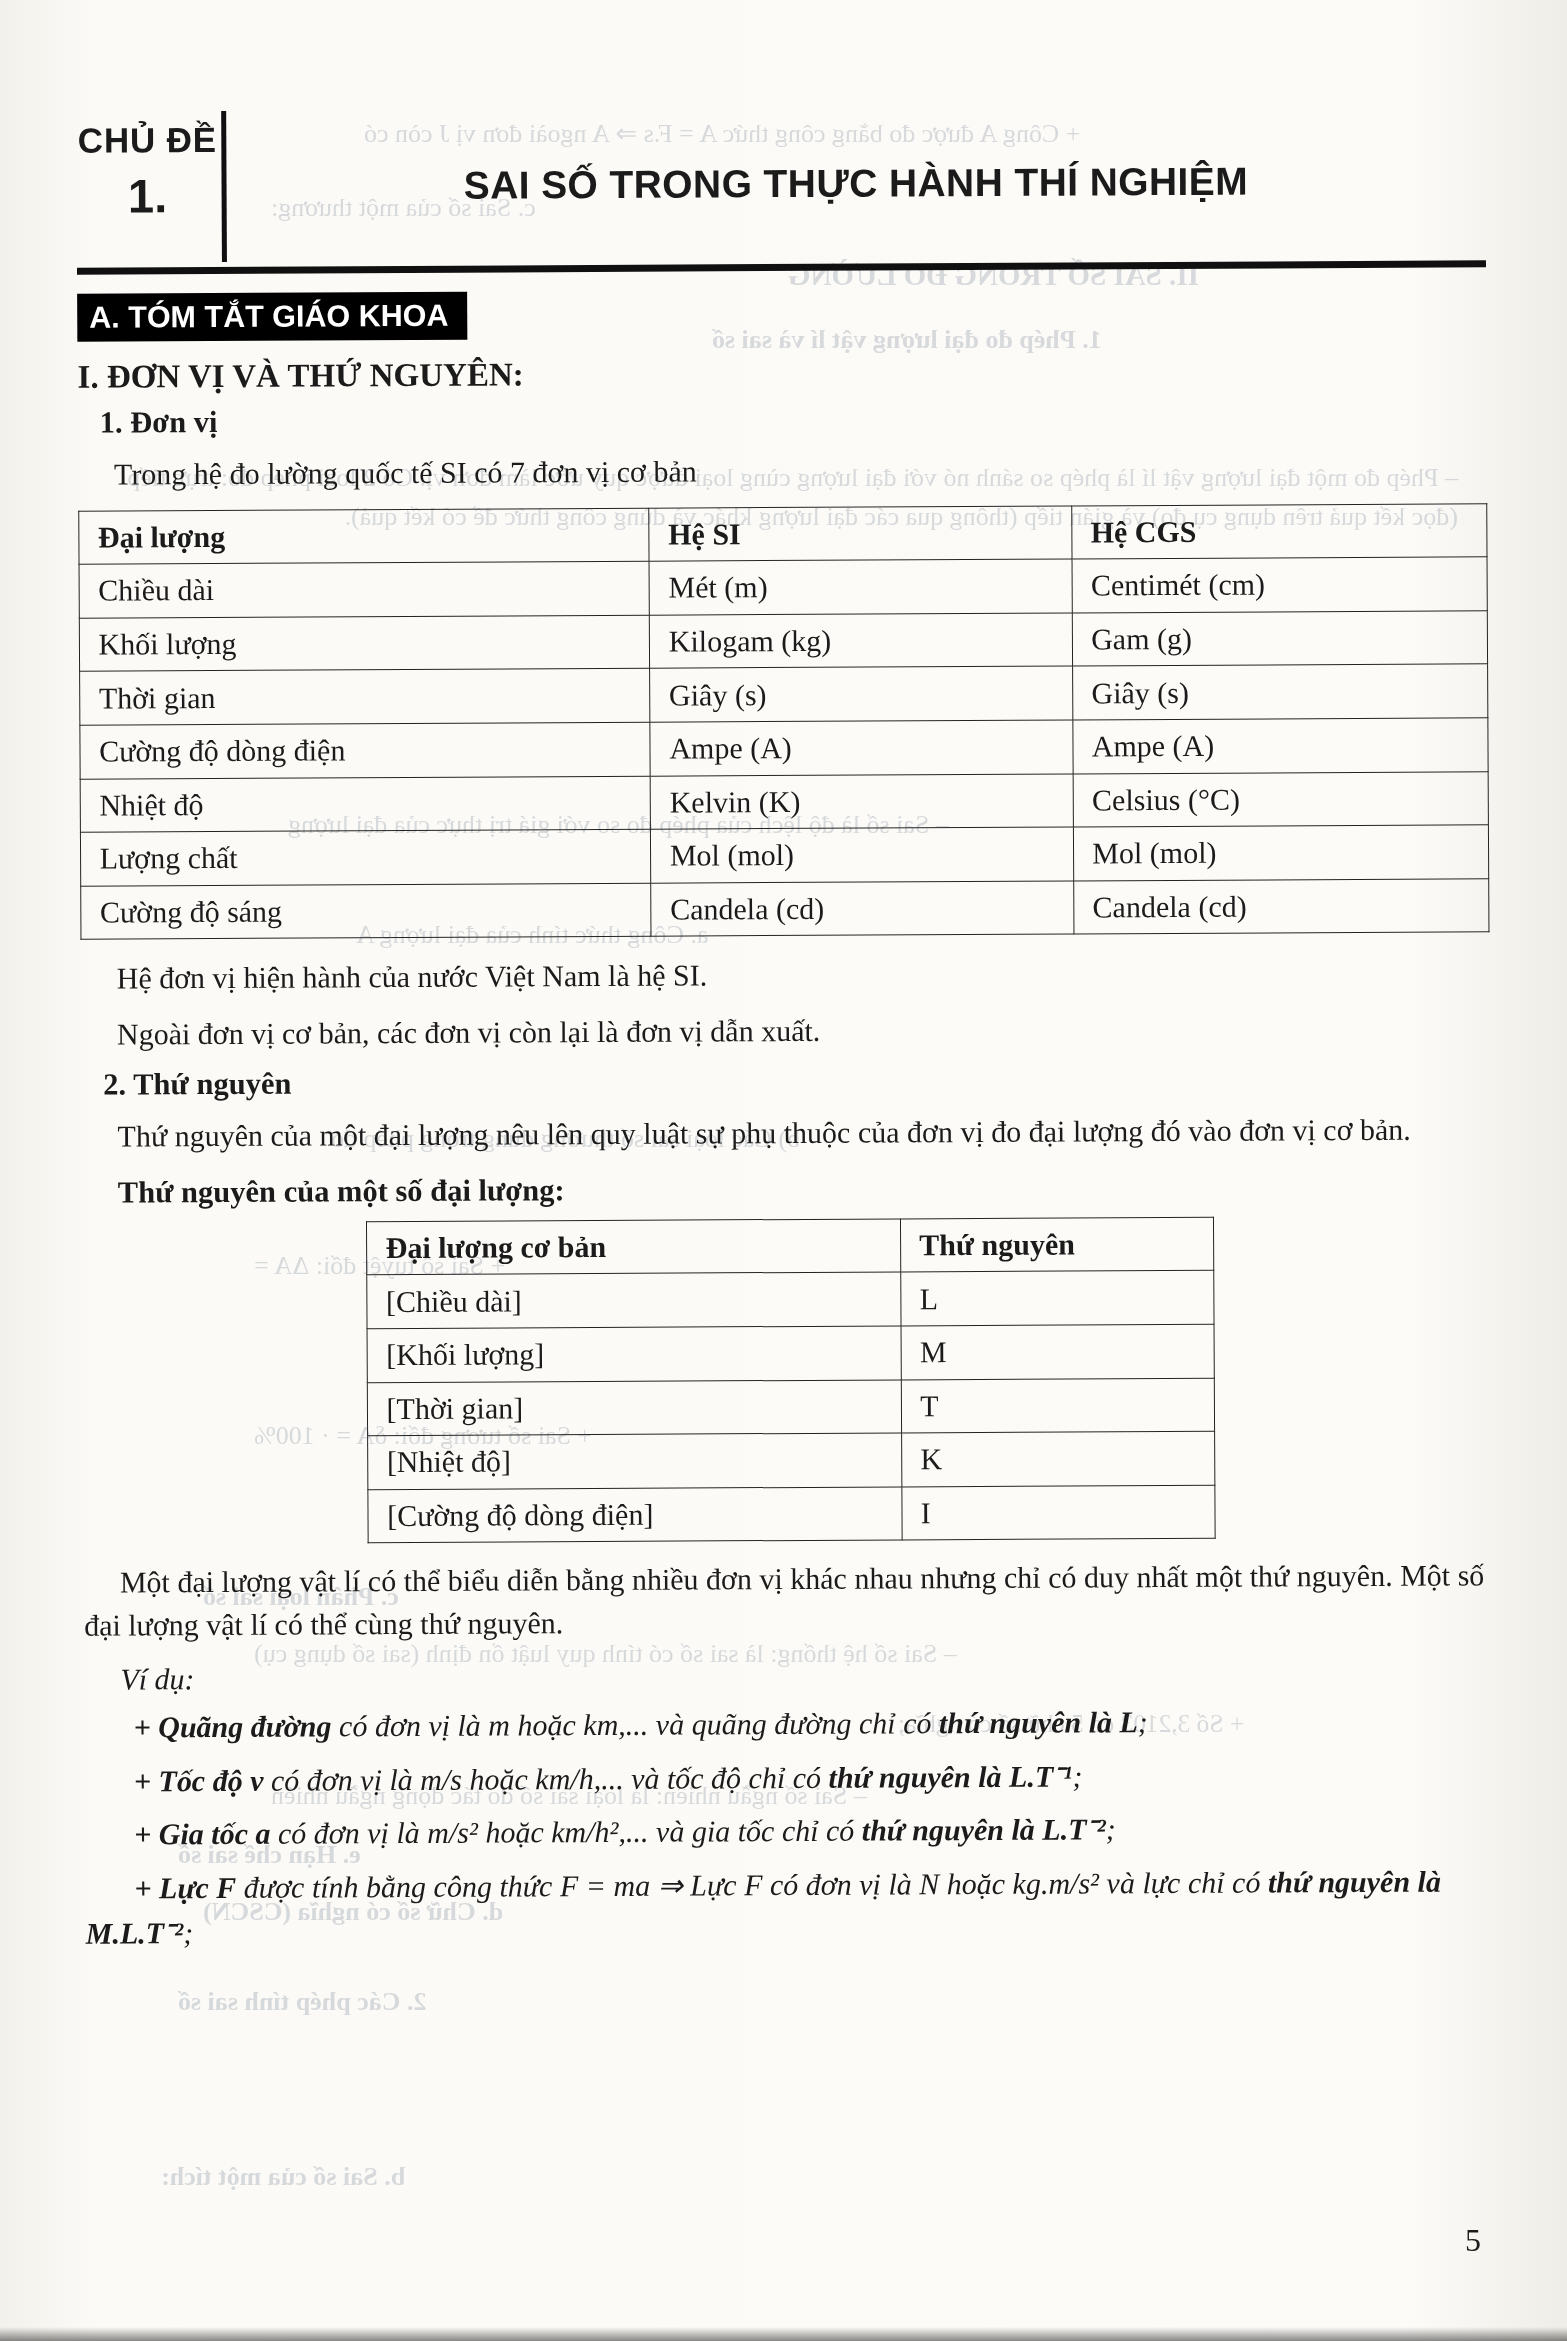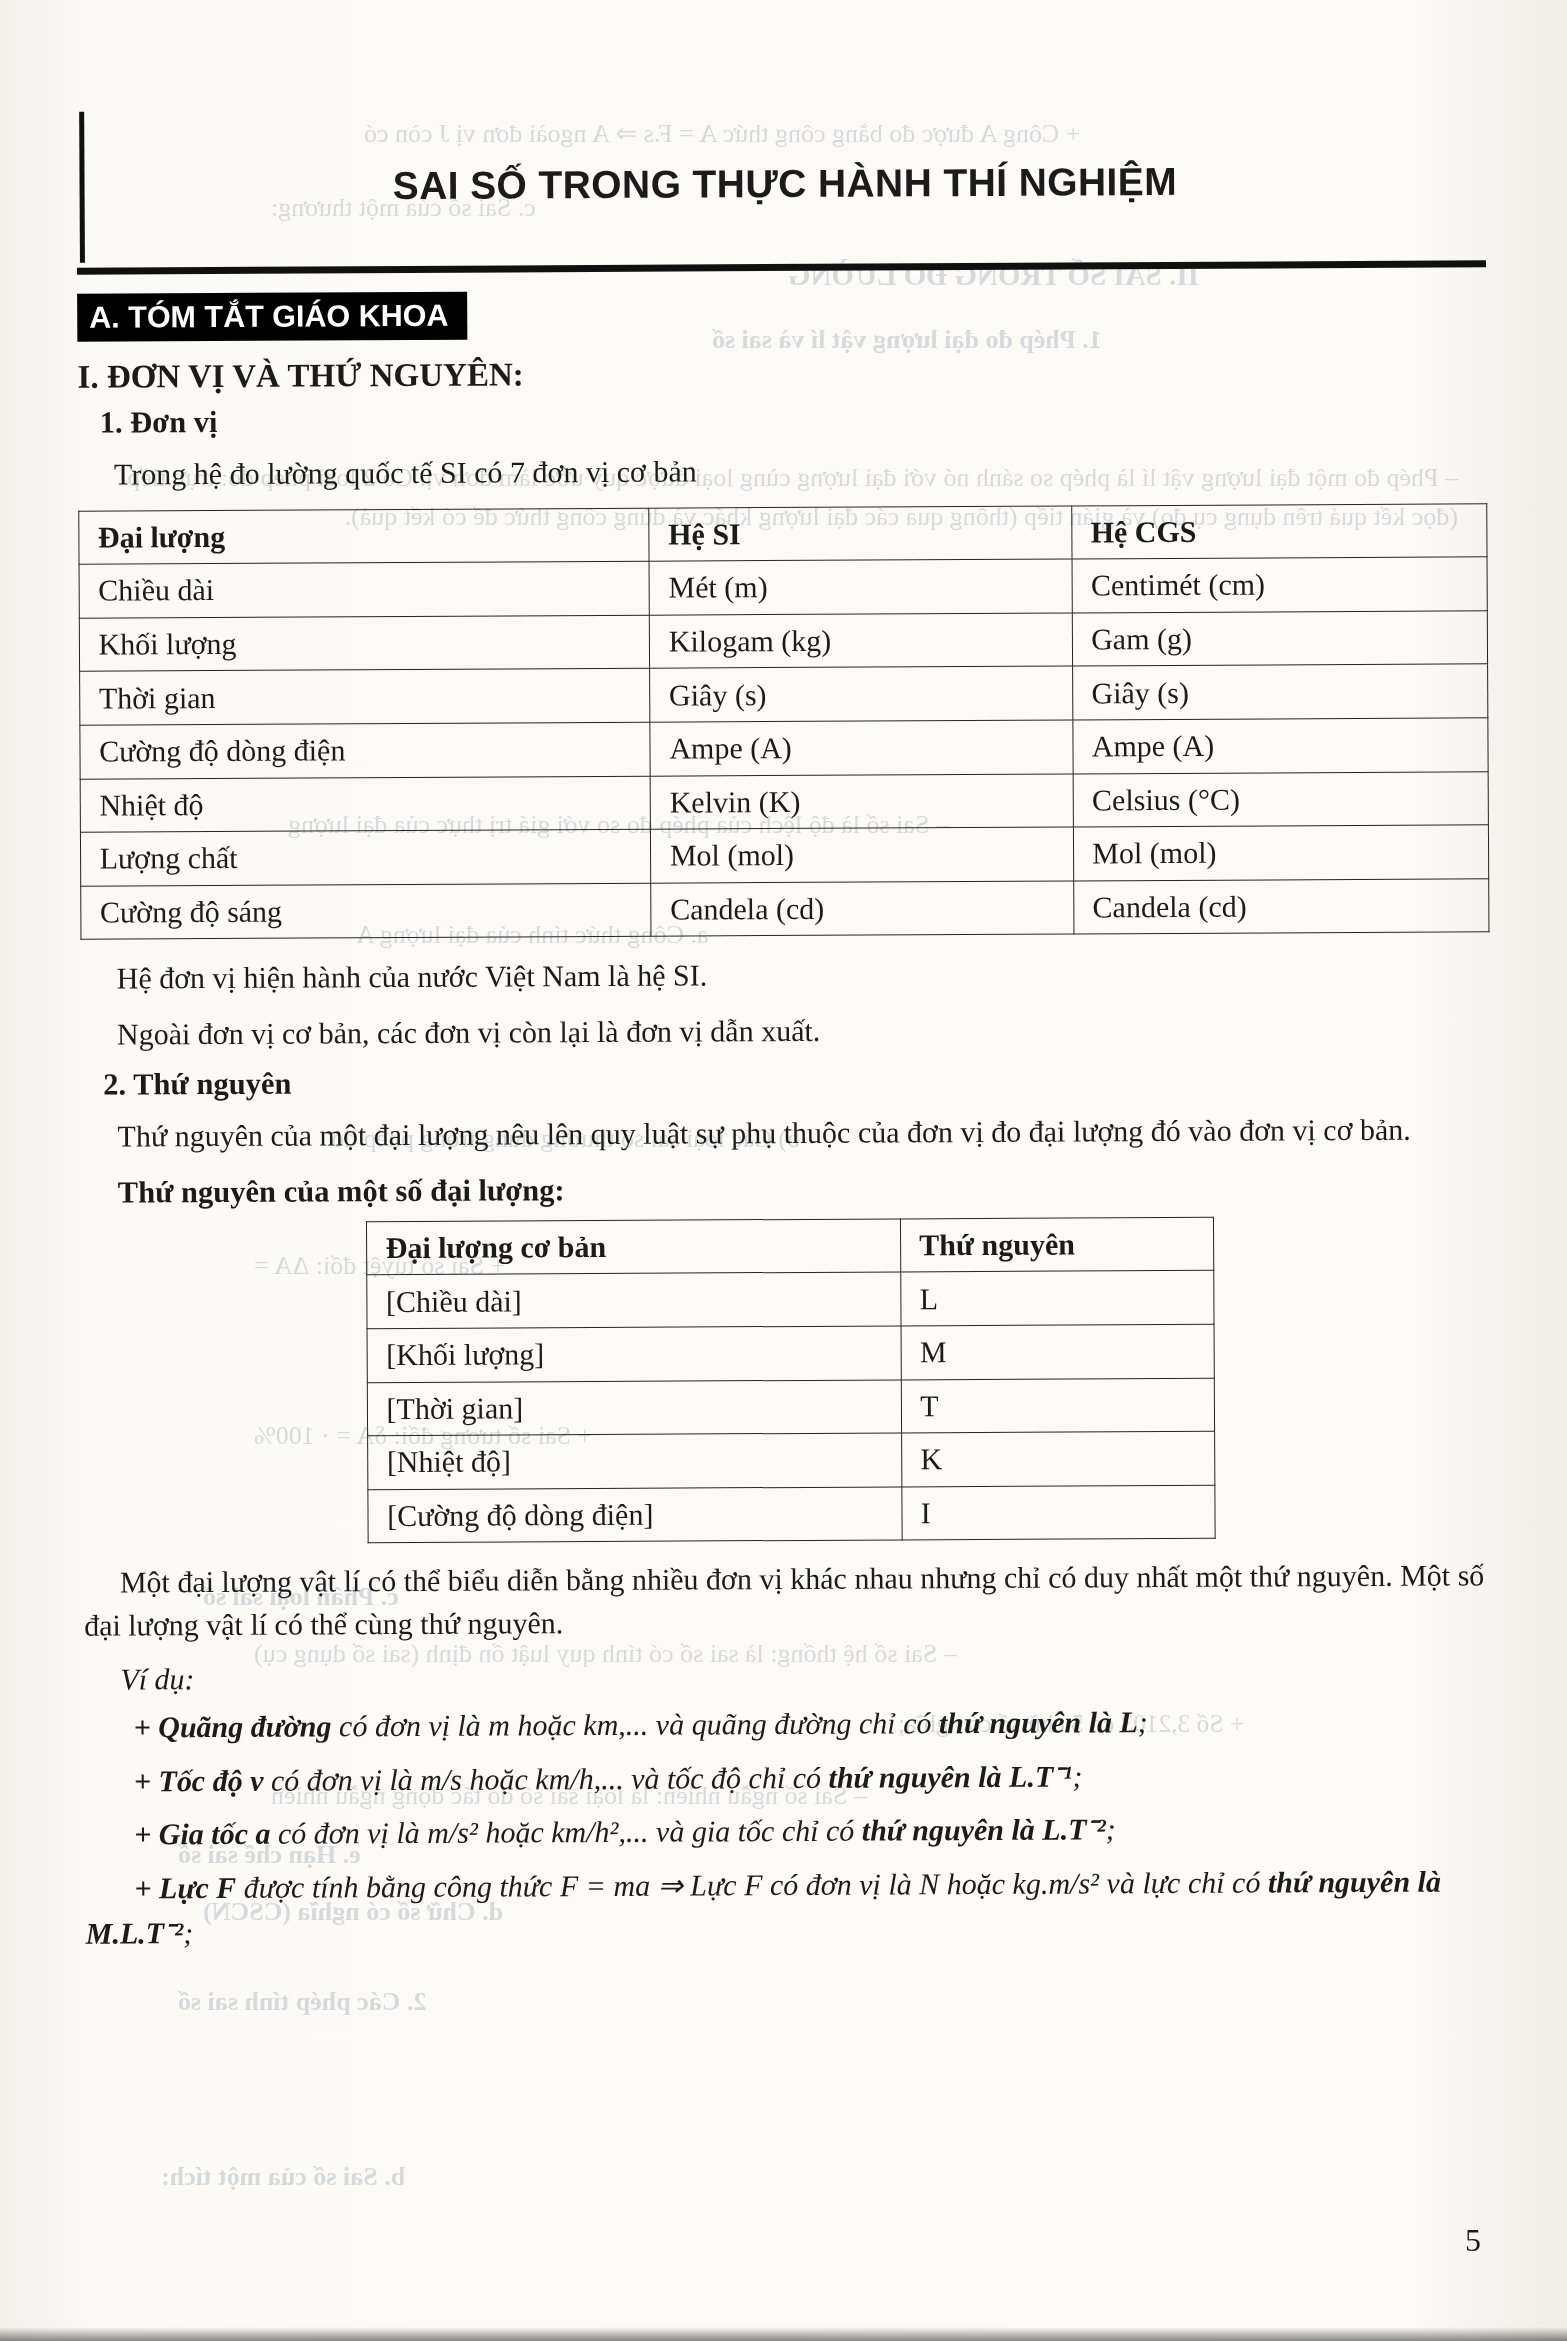--- a/index.html
+++ b/index.html
@@ -172,20 +172,24 @@
     <div class="bleed" style="top:1704px; left:898px; font-size:25.4px;">+ Số 3,2103 có 5 chữ số có nghĩa;</div>
     <div class="bleed bb" style="top:1835px; left:178px;">e. Hạn chế sai số</div>
     <div class="bleed bb" style="top:1982px; left:178px;">2. Các phép tính sai số</div>
     <div class="bleed bb" style="top:2157px; left:161px;">b. Sai số của một tích:</div>
   </div>
 
   <div class="content">
 
     
     <div class="header">
+      <div class="chapter-box">
+        <div class="chapter-label">CHỦ ĐỀ</div>
+        <div class="chapter-number">1.</div>
+      </div>
       <div class="vdivider"></div>
       <div class="title-wrap">
         <div class="page-title">SAI SỐ TRONG THỰC HÀNH THÍ NGHIỆM</div>
       </div>
     </div>
 
     
     <div class="kicker">A. TÓM TẮT GIÁO KHOA</div>
 
     

